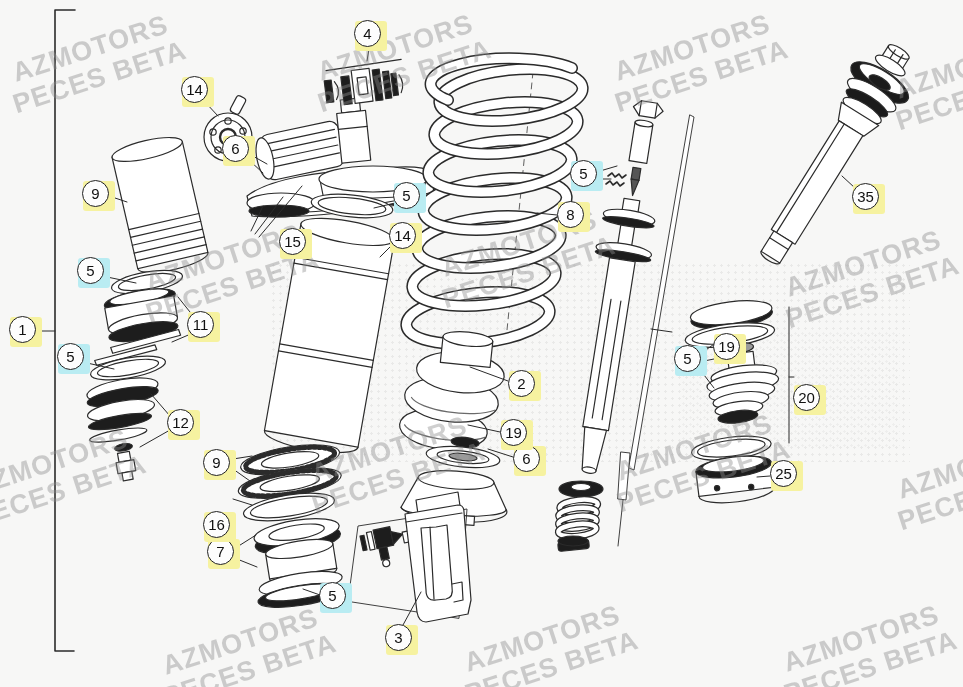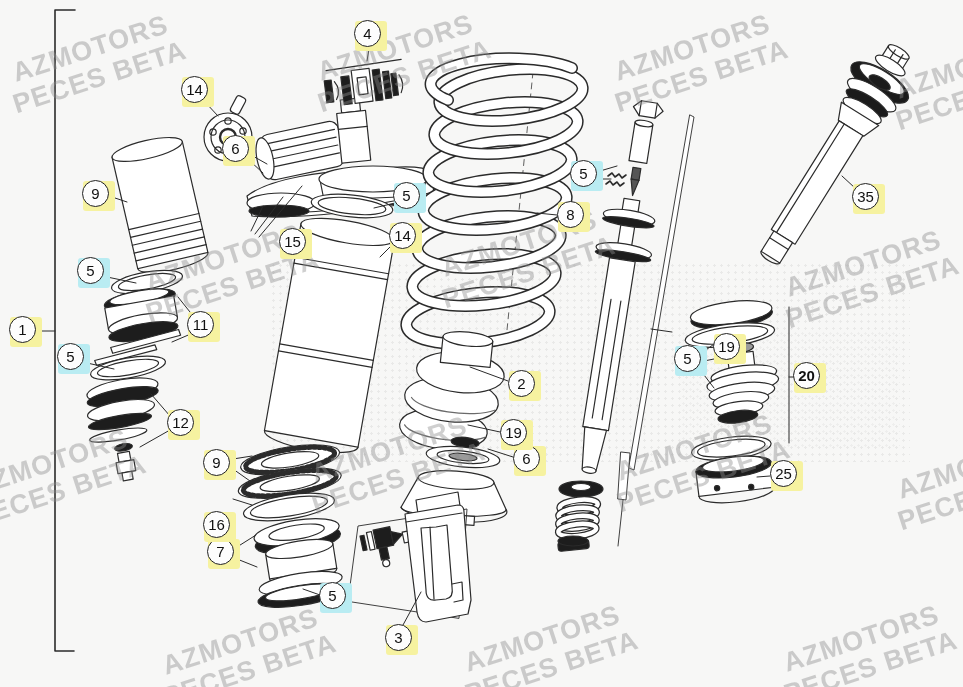--- a/index.html
+++ b/index.html
@@ -568,21 +568,21 @@
         <span class="circ">14</span>
       </div>
       <div class="callout" style="left: 515px; top: 434px;">
         <span class="hl" style="background: rgb(246, 242, 160);"></span>
         <span class="circ">19</span>
       </div>
       <div class="callout" style="left: 687px; top: 348px; margin-left: 41px;">
         <span class="hl" style="background: rgb(246, 242, 160);"></span>
         <span class="circ">19</span>
       </div>
-      <div class="callout" style="left: 808px; top: 377px; font-weight: bold;">
+      <div class="callout" style="left: 808px; top: 399px;">
         <span class="hl" style="background: rgb(246, 242, 160);"></span>
         <span class="circ">20</span>
       </div>
       <div class="callout" style="left: 785px; top: 475px;">
         <span class="hl" style="background: rgb(246, 242, 160);"></span>
         <span class="circ">25</span>
       </div>
       <div class="callout" style="left: 867px; top: 198px;">
         <span class="hl" style="background: rgb(246, 242, 160);"></span>
         <span class="circ">35</span>

